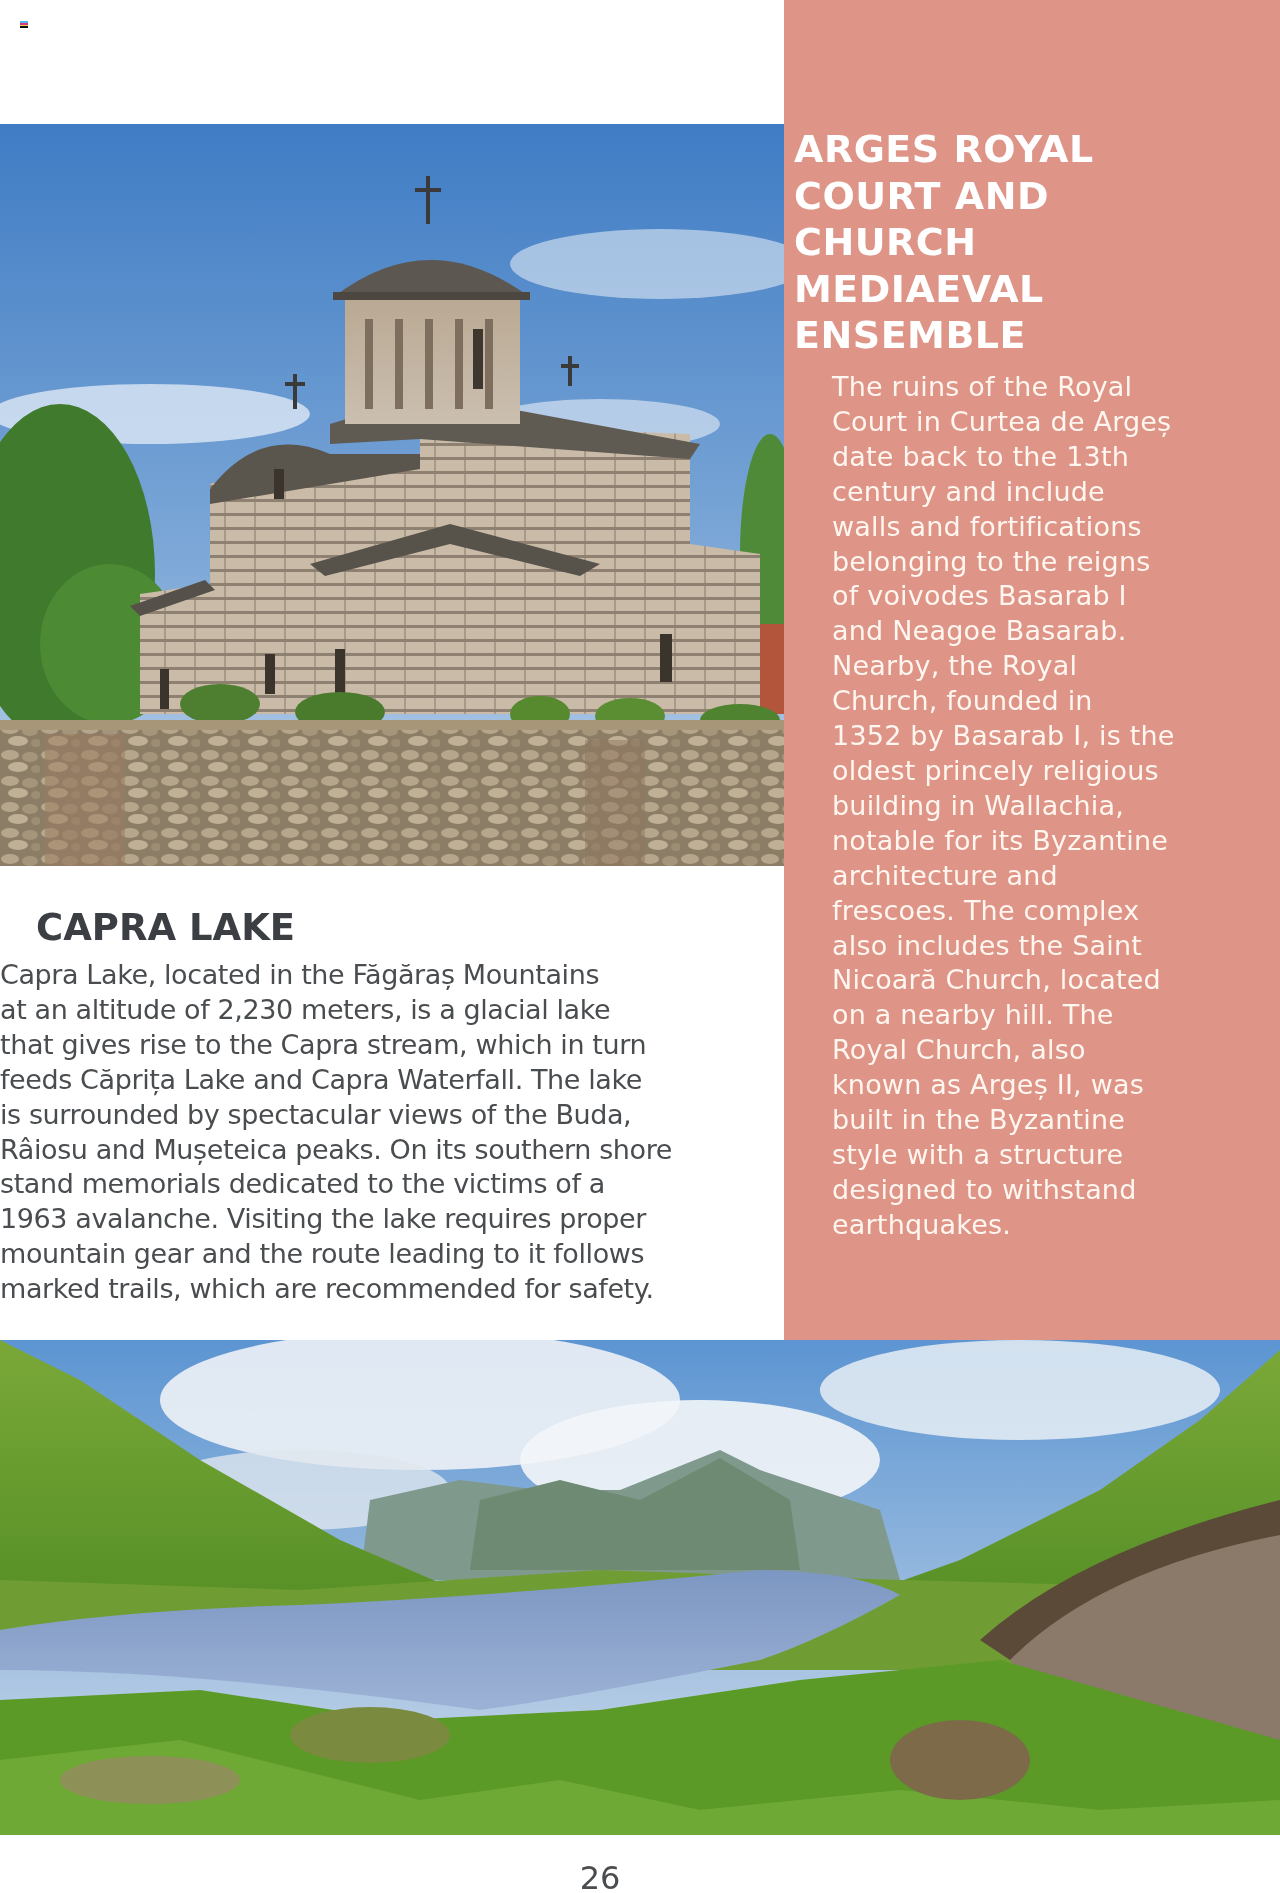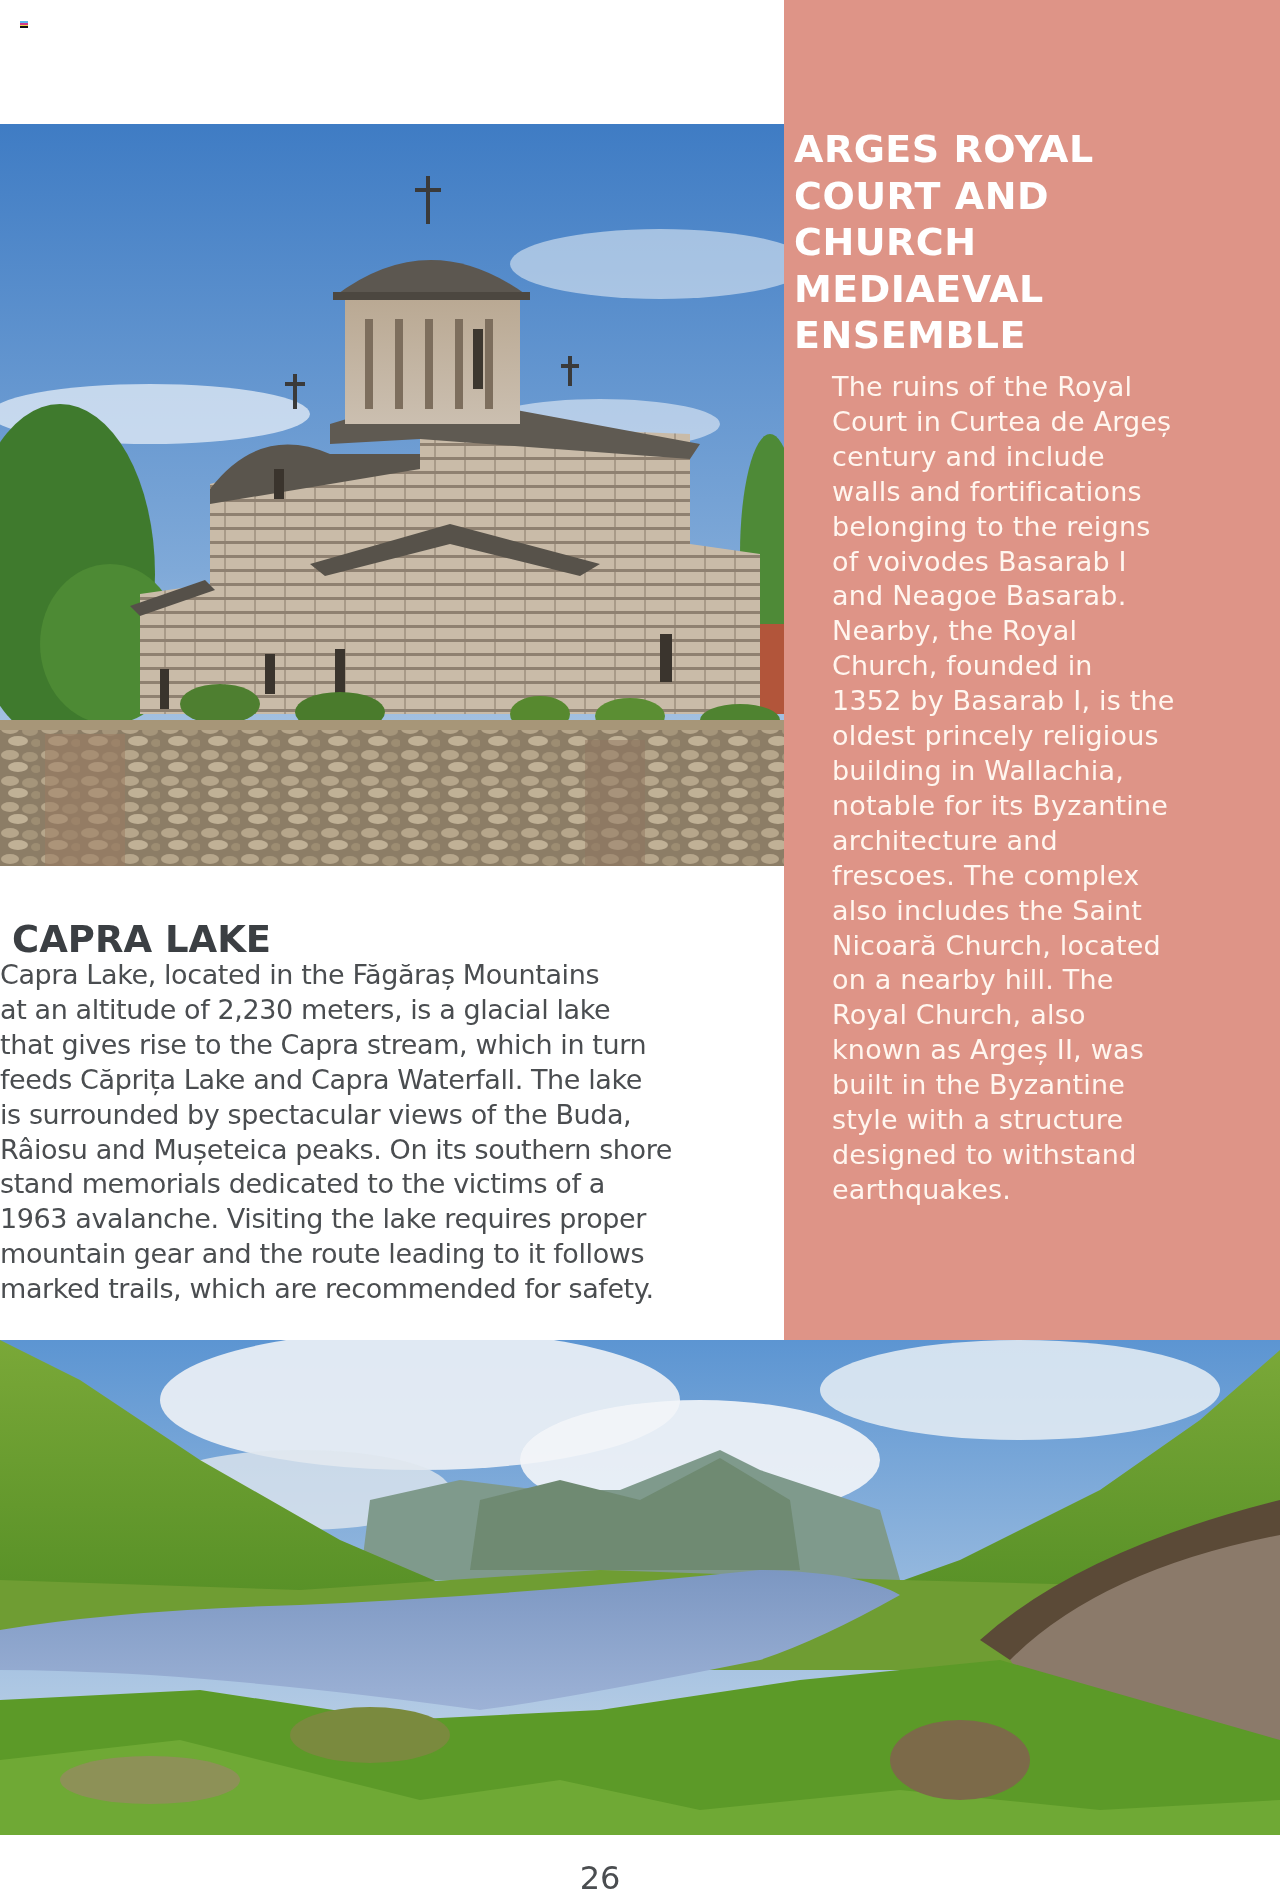--- a/index.html
+++ b/index.html
@@ -5,21 +5,21 @@
   html, body { margin:0; padding:0; }
   body { width:1280px; height:1893px; position:relative; background:#ffffff; overflow:hidden; font-family:"DejaVu Sans", sans-serif; }
   .color-mark { position:absolute; left:20px; top:21px; width:8px; height:7px; display:flex; flex-direction:column; }
   .color-mark span { flex:1; }
   .pink-panel { position:absolute; left:784px; top:0; width:496px; height:1340px; background:#de9487; }
   .church-photo { position:absolute; left:0; top:124px; width:784px; height:742px; overflow:hidden; }
   .lake-photo { position:absolute; left:0; top:1340px; width:1280px; height:495px; overflow:hidden; }
   .arges-title { position:absolute; left:794px; top:126px; width:420px; margin:0; color:#ffffff; font-family:"DejaVu Sans", sans-serif; font-weight:bold; font-size:38px; line-height:46.5px; letter-spacing:0.5px; }
   .arges-body { position:absolute; left:826px; top:364px; width:430px; margin:6px; color:#fff6ef; font-family:"DejaVu Sans", sans-serif; font-size:27px; line-height:34.9px; letter-spacing:0.2px; }
   .arges-body span { display:block; white-space:nowrap; }
-  .capra-title { position:absolute; left:0; top:905px; margin:12px; color:#3b3f43; font-family:"DejaVu Sans", sans-serif; font-weight:bold; font-size:37px; line-height:46px; }
+  .capra-title { position:absolute; left:0; top:905px; margin:0; color:#3b3f43; font-family:"DejaVu Sans", sans-serif; font-weight:bold; font-size:37px; line-height:46px;padding-left:36px; }
   .capra-body { position:absolute; left:0; top:958px; width:760px; margin:0; color:#4a4d50; font-family:"DejaVu Sans", sans-serif; font-size:27px; line-height:34.9px; letter-spacing:-0.4px; }
   .capra-body span { display:block; white-space:nowrap; }
   .page-number { position:absolute; left:576px; top:1858px; width:48px; text-align:center; color:#4a4d50; font-family:"DejaVu Sans", sans-serif; font-size:32px; line-height:40px; }
   svg { display:block; }
 </style>
 </head>
 <body>
 
 <div class="color-mark">
   <span style="background:#5ab4ea"></span>
@@ -121,20 +121,21 @@
   <span style="display:block">ARGES ROYAL</span>
   <span style="display:block">COURT AND</span>
   <span style="display:block">CHURCH</span>
   <span style="display:block">MEDIAEVAL</span>
   <span style="display:block">ENSEMBLE</span>
 </h1>
 
 <p class="arges-body">
   <span>The ruins of the Royal</span>
   <span>Court in Curtea de Argeș</span>
+  <span>date back to the 13th</span>
   <span>century and include</span>
   <span>walls and fortifications</span>
   <span>belonging to the reigns</span>
   <span>of voivodes Basarab I</span>
   <span>and Neagoe Basarab.</span>
   <span>Nearby, the Royal</span>
   <span>Church, founded in</span>
   <span>1352 by Basarab I, is the</span>
   <span>oldest princely religious</span>
   <span>building in Wallachia,</span>

